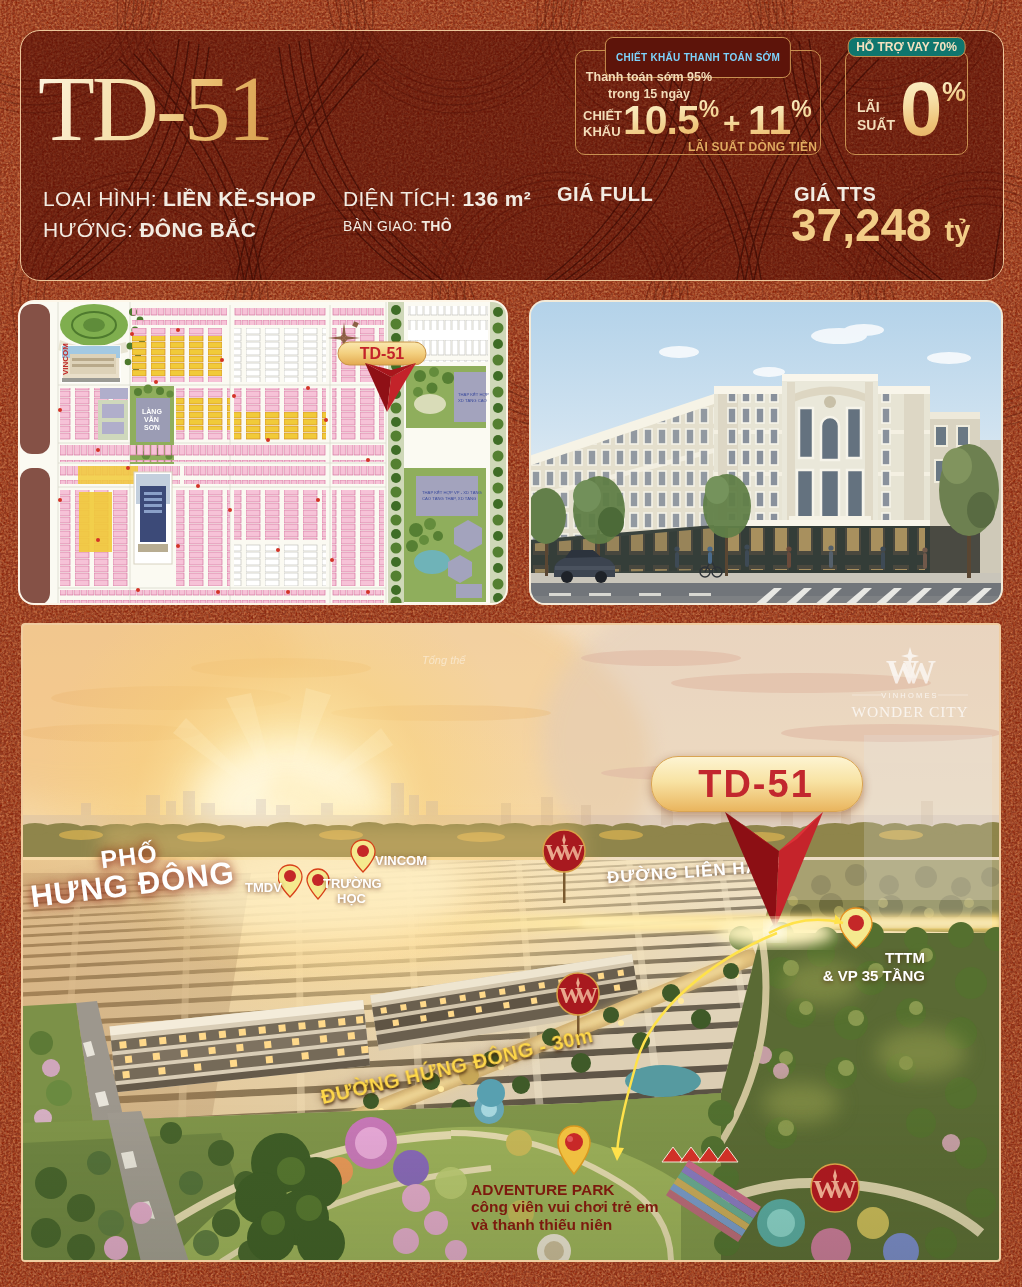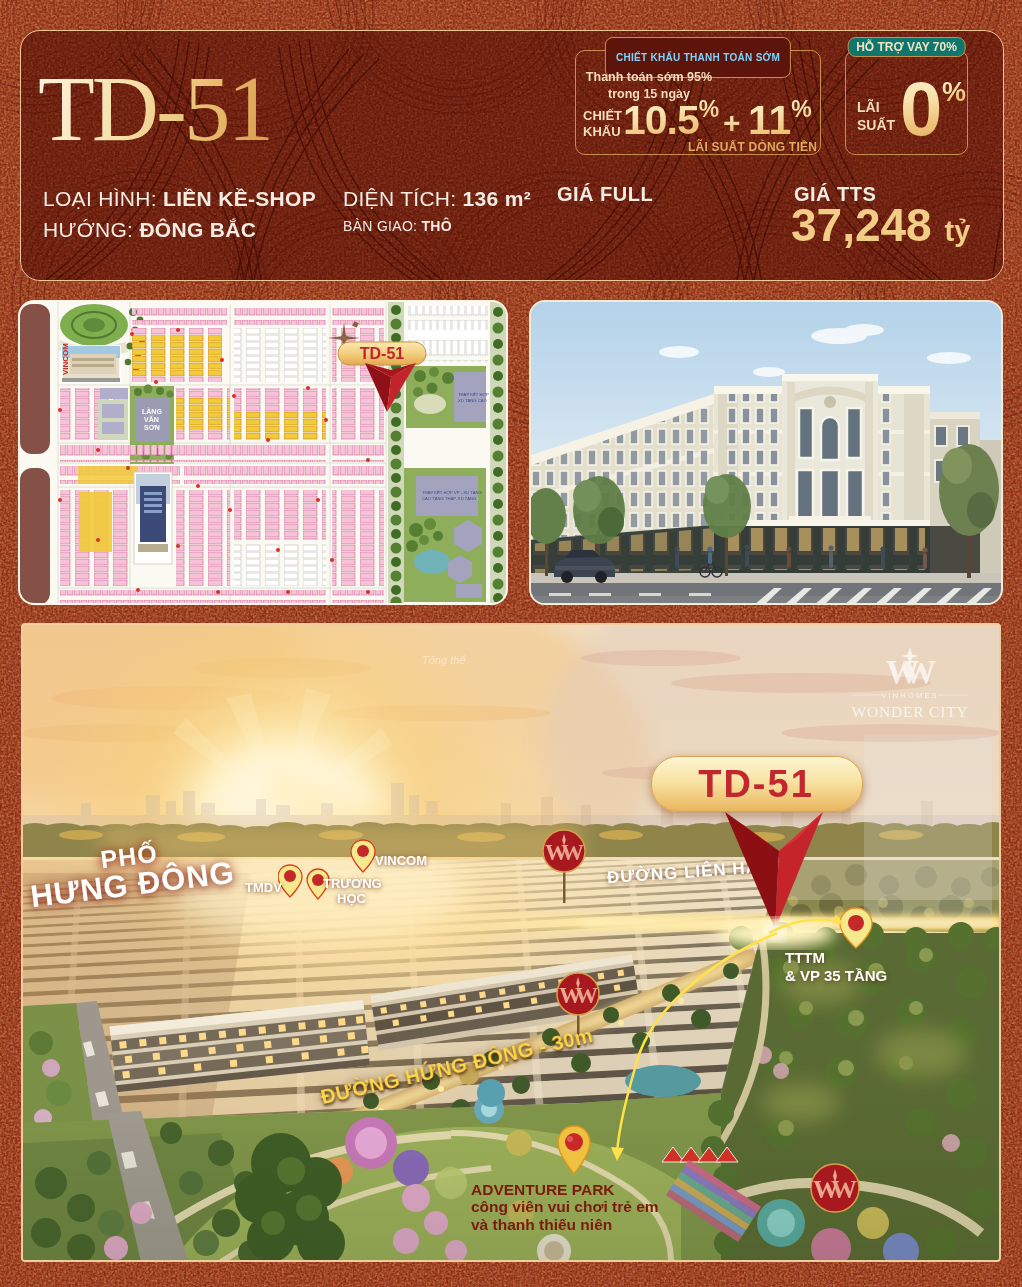--- a/index.html
+++ b/index.html
@@ -1266,21 +1266,21 @@
         </filter>
       </defs>
   <circle cx="74" cy="34" r="10" fill="#fffdf0" filter="url(#tipblur)"></circle>
 </svg>
 
 <svg class="abs" style="left:816px;top:282px" width="34" height="42" viewBox="0 0 34 42">
   <path d="M17,1 C26,1 33,8 33,17 C33,27 17,41 17,41 C17,41 1,27 1,17 C1,8 8,1 17,1 Z" fill="#f5e98e" stroke="#e89020" stroke-width="1.3"></path>
   <circle cx="17" cy="16" r="8" fill="#c42828"></circle>
 </svg>
 
-<div class="abs" style="left:762px;top:324px;width:140px;text-align:left;color:#fff;font-weight:bold;font-size:15px;line-height:1.2;text-shadow:0 1px 5px rgba(80,30,10,0.7)">TTTM<br>&amp; VP 35 TẦNG</div>
+<div class="abs" style="left:762px;top:324px;width:140px;text-align:right;color:#fff;font-weight:bold;font-size:15px;line-height:1.2;text-shadow:0 1px 5px rgba(80,30,10,0.7)">TTTM<br>&amp; VP 35 TẦNG</div>
 
 <svg class="abs" style="left:742px;top:280px" width="100" height="40" viewBox="0 0 100 40">
   <path d="M4,28 Q40,8 78,18" stroke="#ffe24a" stroke-width="2.5" fill="none"></path>
   <polygon points="78,18 68,12 70,22" fill="#ffe24a" transform="rotate(18 78 18)"></polygon>
 </svg>
 
 <svg class="abs" style="left:556px;top:296px" width="220" height="245" viewBox="0 0 220 245">
   <path d="M198,12 C130,40 72,90 58,140 C48,175 40,205 38,232" stroke="#ffe24a" stroke-width="2.5" fill="none"></path>
   <polygon points="38,240 32,226 45,227" fill="#ffe24a"></polygon>
 </svg>

